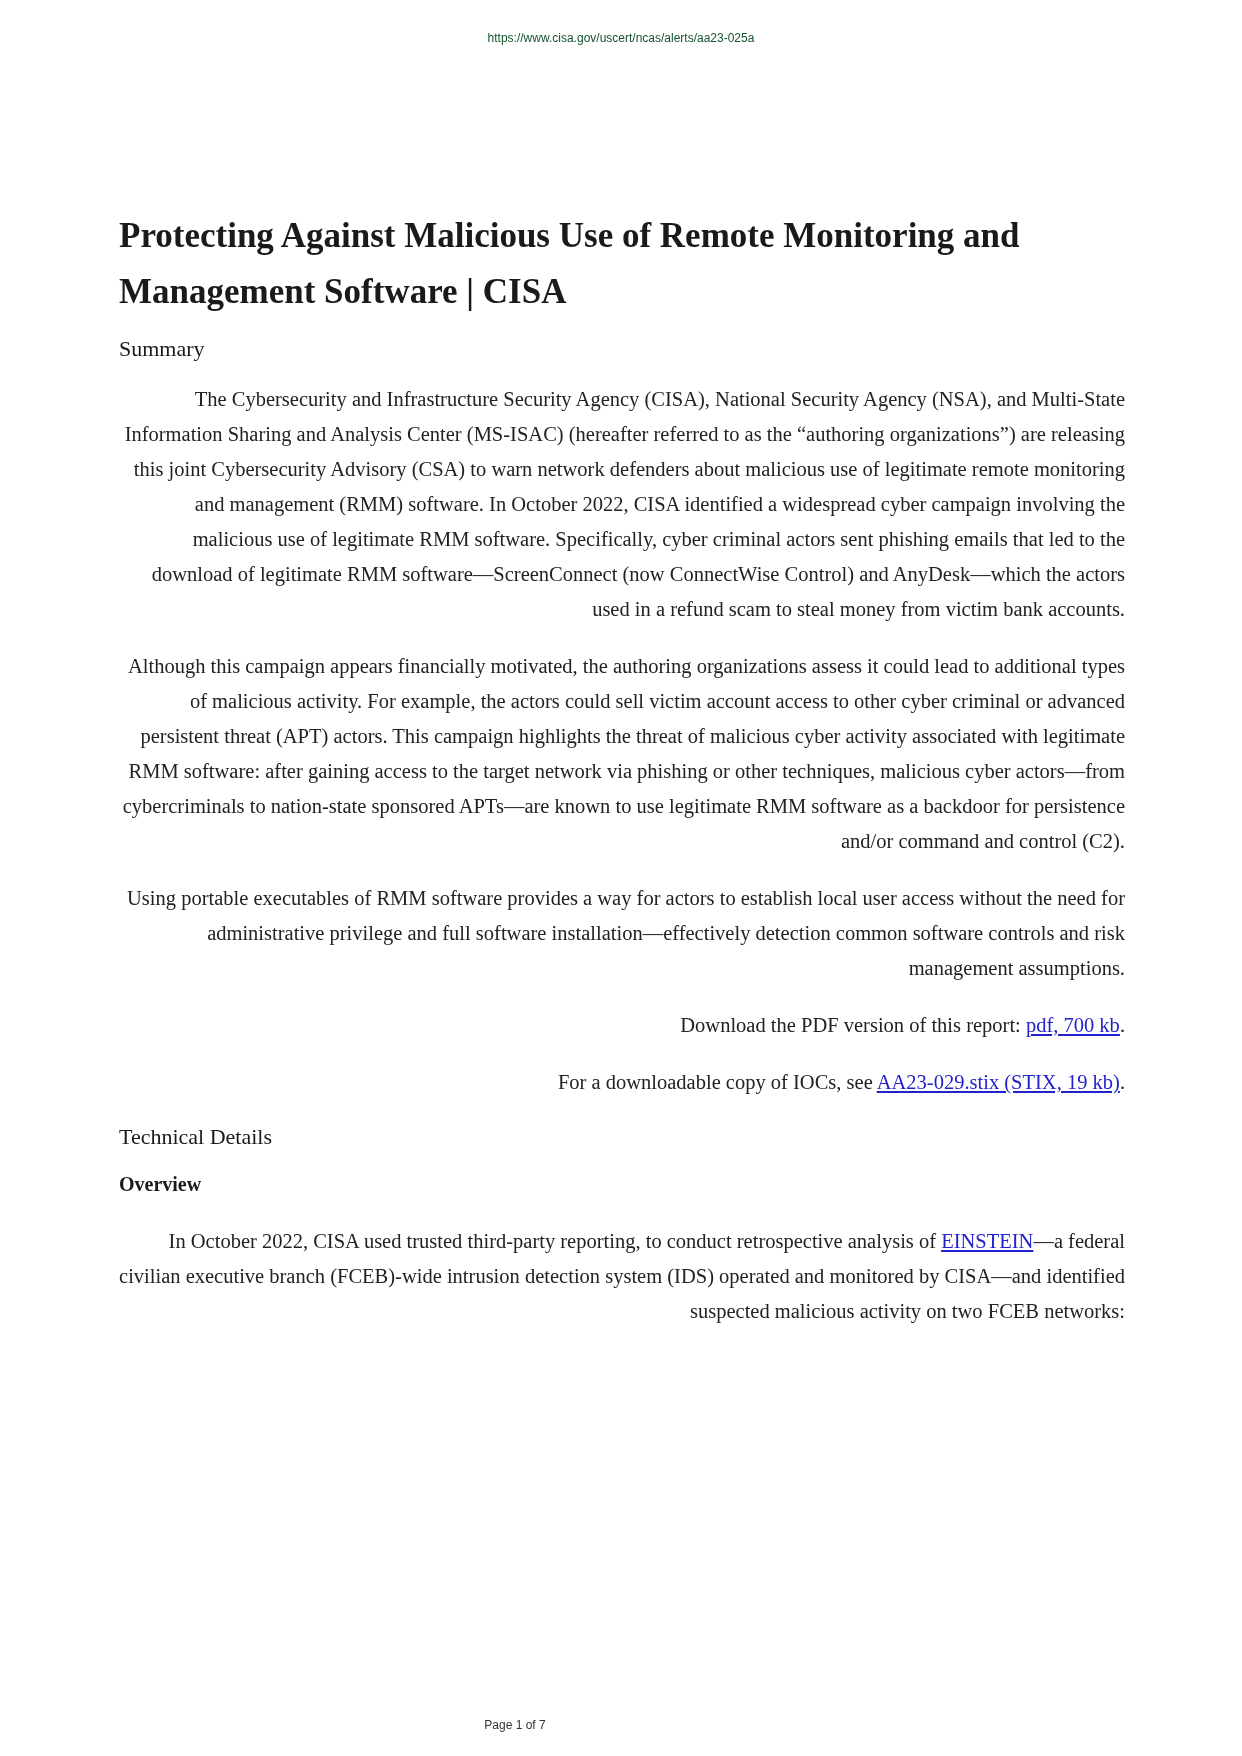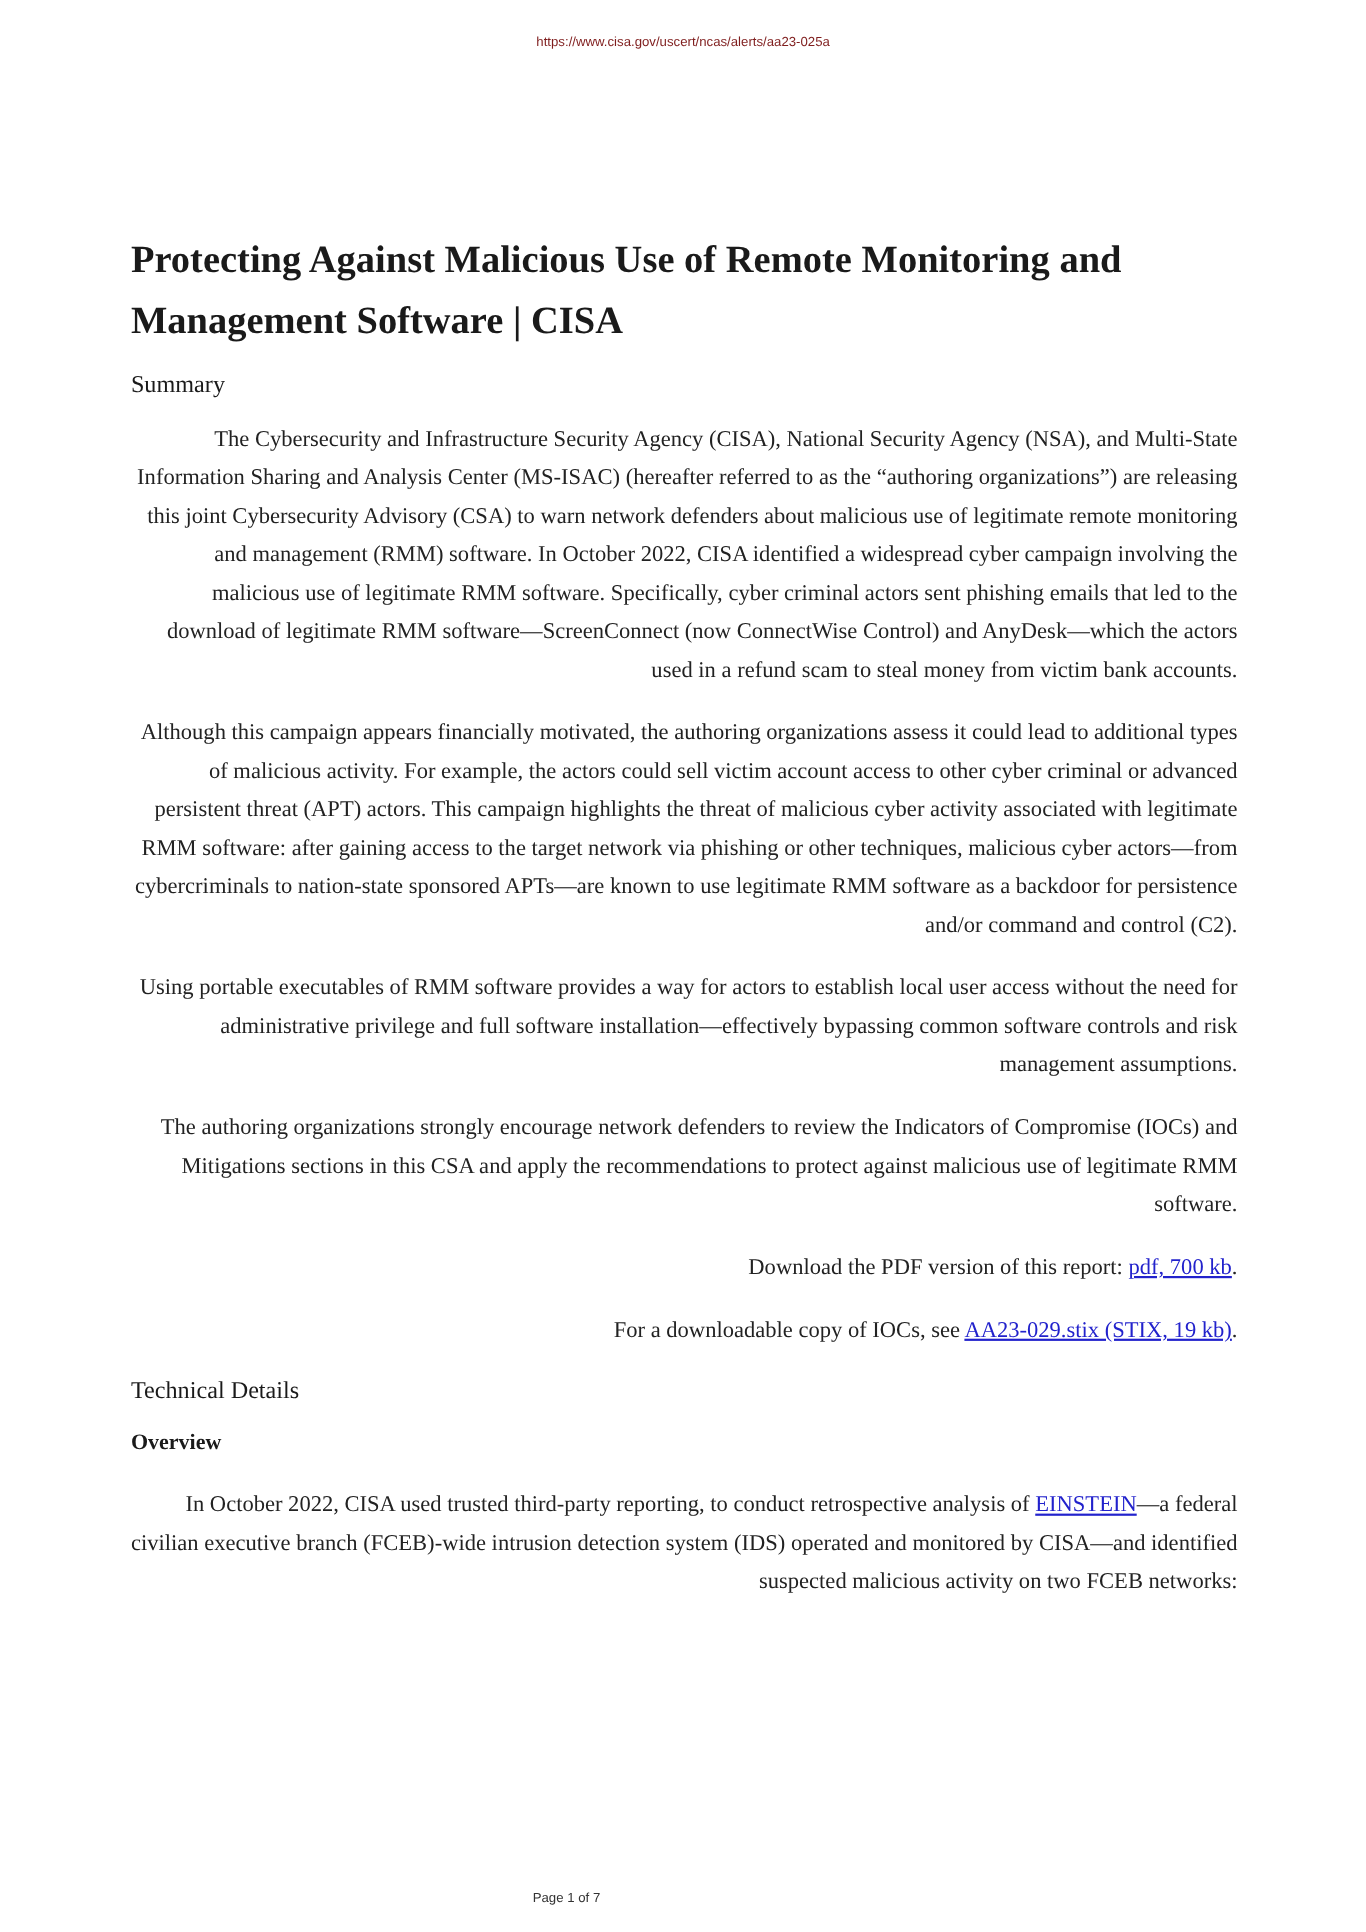--- a/index.html
+++ b/index.html
@@ -1,19 +1,19 @@
 <!DOCTYPE html>
 <html><head>
   <meta charset="utf-8">
   <style>
     html, body { margin: 0; padding: 0; background: #ffffff; }
     body { width: 1242px; height: 1756px; position: relative; overflow: hidden; }
     .header-url {
       position: absolute; top: 31px; left: 0; width: 1242px; text-align: center;
-      font-family: "Liberation Sans", sans-serif; font-size: 12px; color: #7f1d1d;
+      font-family: "Liberation Sans", sans-serif; font-size: 12px; color: #14532d;
     }
     .footer-page {
       position: absolute; top: 1718px; left: 0; width: 1030px; text-align: center;
       font-family: "Liberation Sans", sans-serif; font-size: 12px; color: #333333;
     }
     .content {
       position: absolute; top: 208px; left: 119px; width: 1006px;
       font-family: "Liberation Serif", serif; color: #222222;
     }
     h1 {
@@ -30,22 +30,21 @@
 <body>
 
 <div class="header-url">https://www.cisa.gov/uscert/ncas/alerts/aa23-025a</div>
 
 <div class="content">
   <h1>Protecting Against Malicious Use of Remote Monitoring and Management Software | CISA</h1>
 
   <h2>Summary</h2>
   <p>The Cybersecurity and Infrastructure Security Agency (CISA), National Security Agency (NSA), and Multi-State Information Sharing and Analysis Center (MS-ISAC) (hereafter referred to as the “authoring organizations”) are releasing this joint Cybersecurity Advisory (CSA) to warn network defenders about malicious use of legitimate remote monitoring and management (RMM) software. In October 2022, CISA identified a widespread cyber campaign involving the malicious use of legitimate RMM software. Specifically, cyber criminal actors sent phishing emails that led to the download of legitimate RMM software—ScreenConnect (now ConnectWise Control) and AnyDesk—which the actors used in a refund scam to steal money from victim bank accounts.</p>
   <p>Although this campaign appears financially motivated, the authoring organizations assess it could lead to additional types of malicious activity. For example, the actors could sell victim account access to other cyber criminal or advanced persistent threat (APT) actors. This campaign highlights the threat of malicious cyber activity associated with legitimate RMM software: after gaining access to the target network via phishing or other techniques, malicious cyber actors—from cybercriminals to nation-state sponsored APTs—are known to use legitimate RMM software as a backdoor for persistence and/or command and control (C2).</p>
-  <p>Using portable executables of RMM software provides a way for actors to establish local user access without the need for administrative privilege and full software installation—effectively bypassing common software controls and risk management assumptions.</p>
-  <p>The authoring organizations strongly encourage network defenders to review the Indicators of Compromise (IOCs) and Mitigations sections in this CSA and apply the recommendations to protect against malicious use of legitimate RMM software.</p>
+  <p>Using portable executables of RMM software provides a way for actors to establish local user access without the need for administrative privilege and full software installation—effectively detection common software controls and risk management assumptions.</p>
 
   <p><span>Download the PDF version of this report: </span><a href="#">pdf, 700 kb</a><span>.</span></p>
 
   <p><span>For a downloadable copy of IOCs, see </span><a href="#">AA23-029.stix (STIX, 19 kb)</a><span>.</span></p>
 
   <h2 class="gap-h2">Technical Details</h2>
   <h3>Overview</h3>
   <p><span>In October 2022, CISA used trusted third-party reporting, to conduct retrospective analysis of </span><a href="#">EINSTEIN</a><span>—a federal civilian executive branch (FCEB)-wide intrusion detection system (IDS) operated and monitored by CISA—and identified suspected malicious activity on two FCEB networks:</span></p>
 </div>
 

